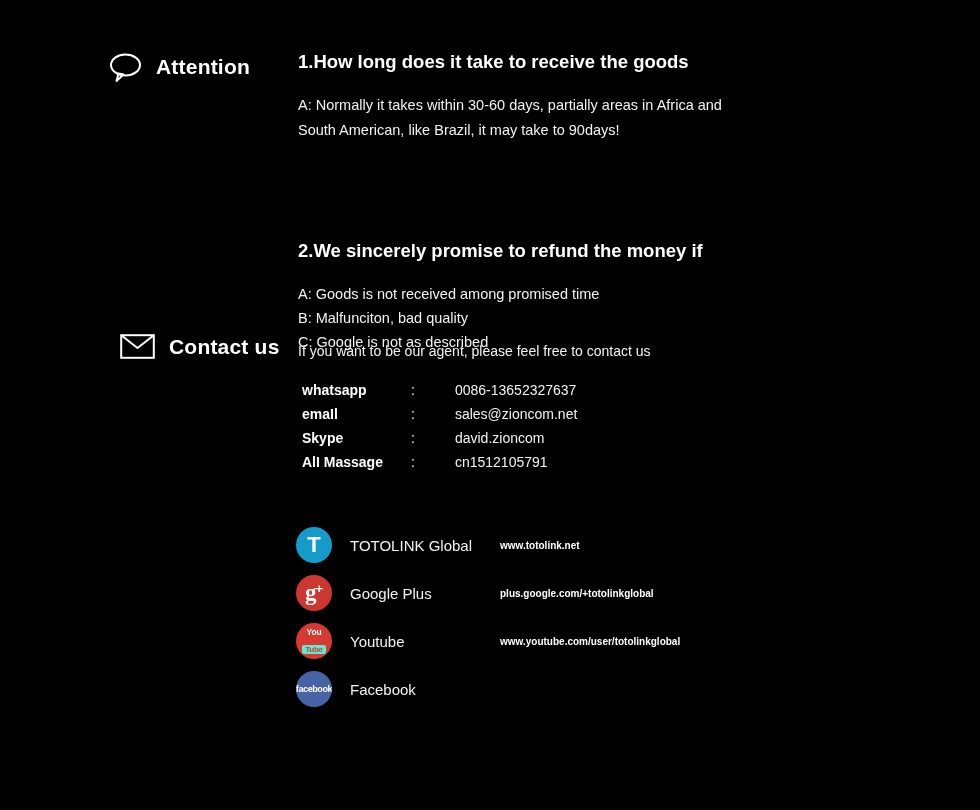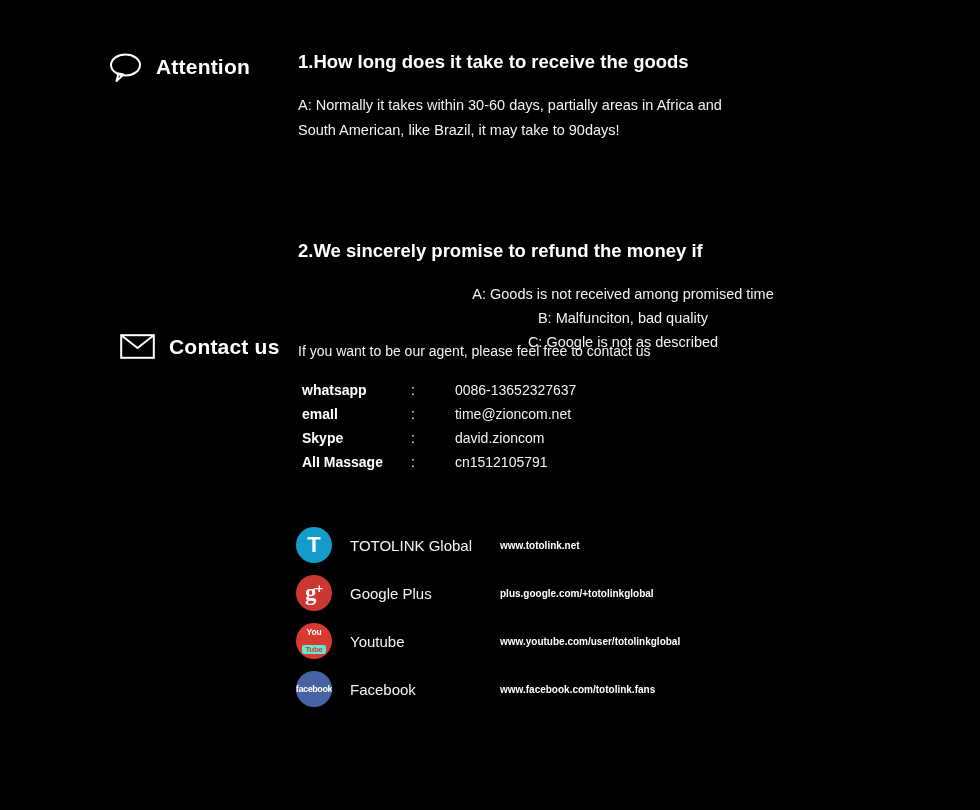--- a/index.html
+++ b/index.html
@@ -61,21 +61,21 @@
   .a-lines {
     margin-top: 20px;
   }
   .a-line {
     font-size: 14.5px;
     font-weight: normal;
     color: #f2f2f2;
     line-height: 25px;
     white-space: nowrap;
   }
-  .a-lines.tight .a-line { line-height: 24px; text-align: center; }
+  .a-lines.tight .a-line { line-height: 24px; }
 
   
   .contact-intro {
     position: absolute;
     left: 298px;
     top: 343px;
     font-size: 14px;
     color: #f2f2f2;
     white-space: nowrap;
   }
@@ -250,21 +250,21 @@
   <table class="contact-table">
     <tbody>
       <tr>
         <td class="ct-key">whatsapp</td>
         <td class="ct-colon">:</td>
         <td class="ct-val">0086-13652327637</td>
       </tr>
       <tr>
         <td class="ct-key">emaIl</td>
         <td class="ct-colon">:</td>
-        <td class="ct-val">time@zioncom.net</td>
+        <td class="ct-val">sales@zioncom.net</td>
       </tr>
       <tr>
         <td class="ct-key">Skype</td>
         <td class="ct-colon">:</td>
         <td class="ct-val">david.zioncom</td>
       </tr>
       <tr>
         <td class="ct-key">AlI Massage</td>
         <td class="ct-colon">:</td>
         <td class="ct-val">cn1512105791</td>
@@ -299,18 +299,17 @@
       </span>
       <span class="social-name">Youtube</span>
       <span class="social-url">www.youtube.com/user/totolinkglobal</span>
     </div>
 
     <div class="social-row">
       <span class="social-badge" style="background:#4762a5;">
         <span class="badge-fb">facebook</span>
       </span>
       <span class="social-name">Facebook</span>
-      <span class="social-url">www.facebook.com/totolink.fans</span>
     </div>
 
   </div>
 
 </div>
 
 </body></html>

